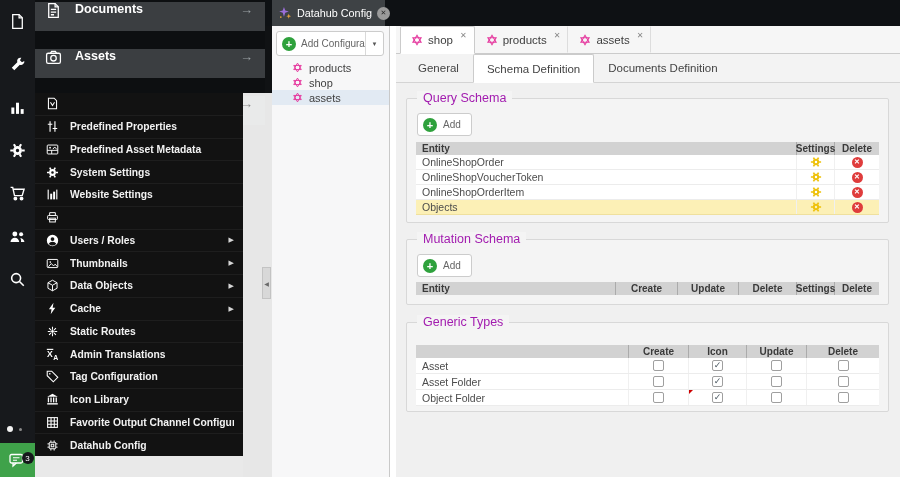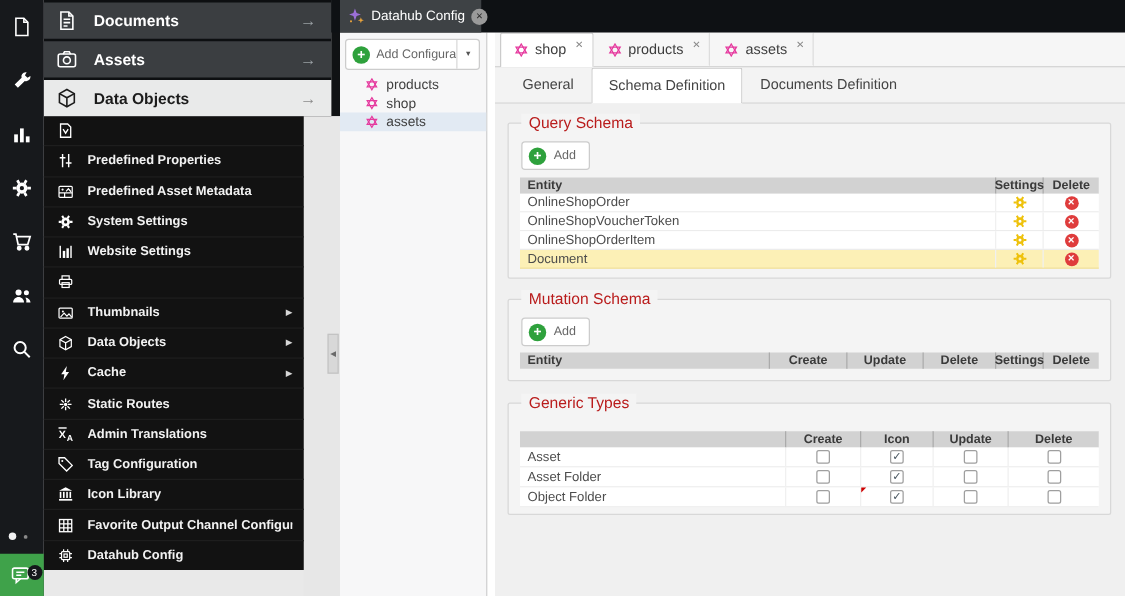--- a/index.html
+++ b/index.html
@@ -15,21 +15,21 @@
   .ib-btn .ic{width:17px;height:17px}
   #ib-dots{position:absolute;left:7px;top:426px;display:flex;gap:6px;align-items:center}
   #ib-dots .d1{width:6px;height:6px;border-radius:50%;background:#f2f2f2}
   #ib-dots .d2{width:3px;height:3px;border-radius:50%;background:#8a8a8a}
   #chat-btn{position:absolute;left:0;bottom:0;width:35px;height:34px;background:#3fa24a;display:flex;align-items:center;justify-content:center;cursor:pointer}
   .chat-wrap{position:relative;width:18px;height:16px;color:#fff}
   #chat-badge{position:absolute;right:-7px;top:0;background:#15181b;color:#fff;font-size:8px;width:12px;height:12px;border-radius:50%;display:flex;align-items:center;justify-content:center}
 
   
   #menu-headers{position:absolute;left:35px;top:0;width:230px;height:93px;background:#0d0f11;padding-top:2px;box-sizing:border-box;z-index:4}
-  .mh{height:29px;background:#3b3e41;color:#fff;display:flex;align-items:center;margin-bottom:2px;padding:0 12px 0 10px;cursor:pointer}
+  .mh{height:29px;background:#3b3e41;color:#fff;display:flex;margin-bottom:18px;padding:0 12px 0 10px;cursor:pointer}
   .mh.active{background:#e9eaea;color:#1c1c1c}
   .mh .ic{width:17px;height:17px;margin-right:13px}
   .mh .lbl{font-size:12.5px;font-weight:bold;flex:1}
   .mh .arr{color:#9aa0a4;font-size:13px}
   .mh.active .arr{color:#8b8b8b}
 
   #submenu{position:absolute;left:35px;top:93px;width:208px;height:363px;background:#121212;display:flex;flex-direction:column;z-index:4}
   .smi{flex:1;display:flex;align-items:center;padding:0 9px 0 11px;color:#f2f2f2;border-bottom:1px solid #1e1e1e;cursor:pointer;box-sizing:border-box}
   .smi:last-child{border-bottom:none}
   .smi .ic{width:13px;height:13px;margin-right:11px;color:#fff;flex:none}
@@ -75,21 +75,21 @@
 
   #subtabs{position:absolute;left:0;top:28px;right:0;height:29px;background:#f3f3f3;border-bottom:1px solid #d4d4d4;display:flex;padding-left:8px;box-sizing:border-box}
   .st{display:flex;align-items:center;padding:0 13px;font-size:11.5px;color:#444;border:1px solid transparent;cursor:pointer;box-sizing:border-box}
   .st.active{background:#fff;border:1px solid #cbcbcb;border-bottom-color:#fff;margin-bottom:-1px;border-radius:2px 2px 0 0}
 
   #content{position:absolute;left:0;top:57px;right:0;bottom:0;background:#f0f0f0}
   .fieldset{position:absolute;left:10px;width:483px;border:1px solid #d8d8d8;border-radius:2px;background:#f4f4f4;box-sizing:border-box}
   #fs-query{top:15px;height:125px}
   #fs-mutation{top:156px;height:66px}
   #fs-generic{top:239px;height:90px}
-  .legend{position:absolute;top:-8px;left:10px;padding:0 6px;font-size:12.5px;color:#b91c1c;background:#f4f4f4;line-height:15px}
+  .legend{position:absolute;top:-8px;left:10px;padding:0 6px;font-size:12.5px;color:#a21caf;background:#f4f4f4;line-height:15px}
   .add-btn{position:absolute;left:10px;top:14px;height:23px;background:#fff;border:1px solid #ccc;border-radius:3px;display:inline-flex;align-items:center;padding:0 10px 0 5px;gap:6px;cursor:pointer;box-sizing:border-box}
   .add-btn .lbl{font-size:10px;color:#666}
 
   .grid{position:absolute;left:9px;right:9px}
   #qs-grid{top:43px}
   #ms-grid{top:42px}
   #gt-grid{top:22px}
   .hrow{display:flex;background:#d2d2d2;height:13px;align-items:stretch}
   .hcell{font-size:10px;font-weight:bold;color:#3a3a3a;box-sizing:border-box;border-right:1px solid #ababab;display:flex;align-items:center;justify-content:center;flex:none}
   .hcell.first{justify-content:flex-start;padding-left:6px;flex:1}
@@ -275,20 +275,29 @@
         <span class="ic">
           <svg viewBox="0 0 16 16" fill="none" stroke="currentColor" stroke-width="1.2">
             <path d="M4.5 5.5V2h7v3.5"></path>
             <rect x="2" y="5.5" width="12" height="5" rx="1"></rect>
             <rect x="4.5" y="8.8" width="7" height="4.7"></rect>
           </svg>
         </span>
       </div>
       <div class="smi">
         <span class="ic">
+          <svg viewBox="0 0 16 16" fill="currentColor">
+            <path d="M8 1a7 7 0 1 0 0 14A7 7 0 0 0 8 1zm0 3a2.3 2.3 0 1 1 0 4.6A2.3 2.3 0 0 1 8 4zm0 10.2c-1.9 0-3.6-.9-4.6-2.3.9-1.5 2.6-2.4 4.6-2.4s3.7.9 4.6 2.4a5.9 5.9 0 0 1-4.6 2.3z"></path>
+          </svg>
+        </span>
+        <span class="lbl">Users / Roles</span>
+        <span class="sub-arr">▶</span>
+      </div>
+      <div class="smi">
+        <span class="ic">
           <svg viewBox="0 0 16 16" fill="none" stroke="currentColor" stroke-width="1.2">
             <rect x="1.5" y="3" width="13" height="10" rx="1"></rect>
             <circle cx="5.3" cy="6.3" r="1" fill="currentColor" stroke="none"></circle>
             <path d="M3 12l3.5-4 2.8 3 2-2.2 2.7 3.2"></path>
           </svg>
         </span>
         <span class="lbl">Thumbnails</span>
         <span class="sub-arr">▶</span>
       </div>
       <div class="smi">
@@ -525,21 +534,21 @@
                     <path fill="currentColor" fill-rule="evenodd" d="M8 3.8a4.2 4.2 0 1 0 0 8.4 4.2 4.2 0 1 0 0-8.4zM8 6.4a1.6 1.6 0 1 1 0 3.2 1.6 1.6 0 1 1 0-3.2z"></path>
                     <path stroke="currentColor" stroke-width="2.2" d="M12 8h2.8M10 11.5l1.4 2.4M6 11.5l-1.4 2.4M4 8H1.2M6 4.5L4.6 2.1M10 4.5l1.4-2.4"></path>
                   </svg>
                 </span>
               </div>
      <div class="cell" style="width:44px">
                 <span class="del">✕</span>
               </div>
    </div>
             <div class="row hl">
-     <div class="cell first">Document</div>
+     <div class="cell first">Objects</div>
      <div class="cell" style="width:38px">
                 <span class="gear-y ic">
                   <svg viewBox="0 0 16 16">
                     <path fill="currentColor" fill-rule="evenodd" d="M8 3.8a4.2 4.2 0 1 0 0 8.4 4.2 4.2 0 1 0 0-8.4zM8 6.4a1.6 1.6 0 1 1 0 3.2 1.6 1.6 0 1 1 0-3.2z"></path>
                     <path stroke="currentColor" stroke-width="2.2" d="M12 8h2.8M10 11.5l1.4 2.4M6 11.5l-1.4 2.4M4 8H1.2M6 4.5L4.6 2.1M10 4.5l1.4-2.4"></path>
                   </svg>
                 </span>
               </div>
      <div class="cell" style="width:44px">
                 <span class="del">✕</span>

